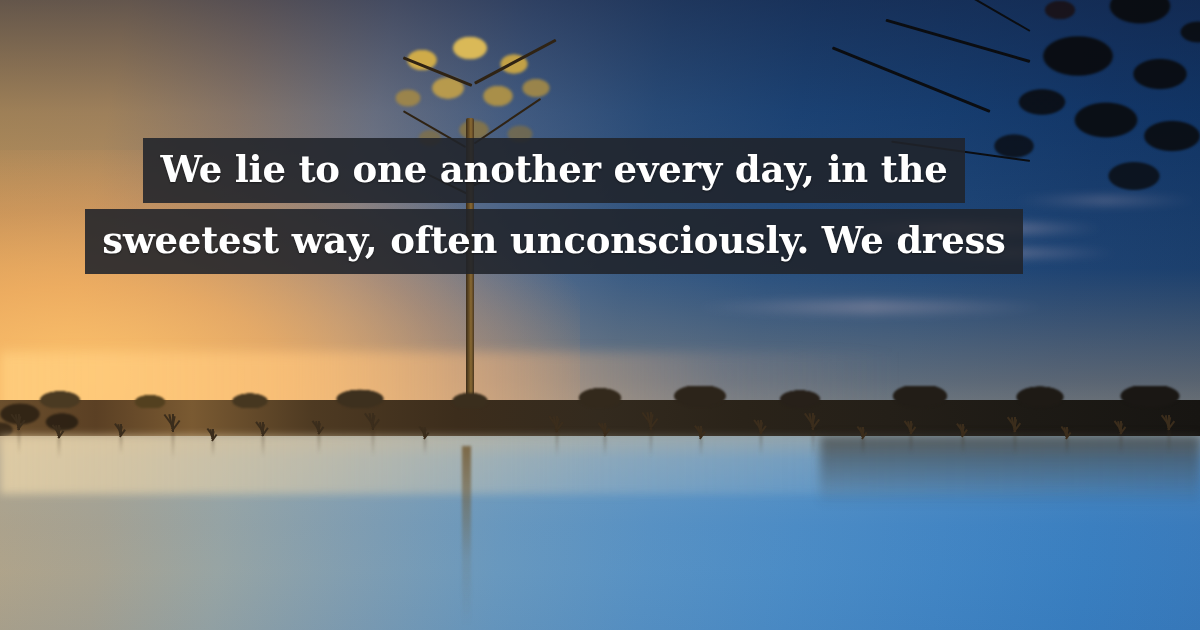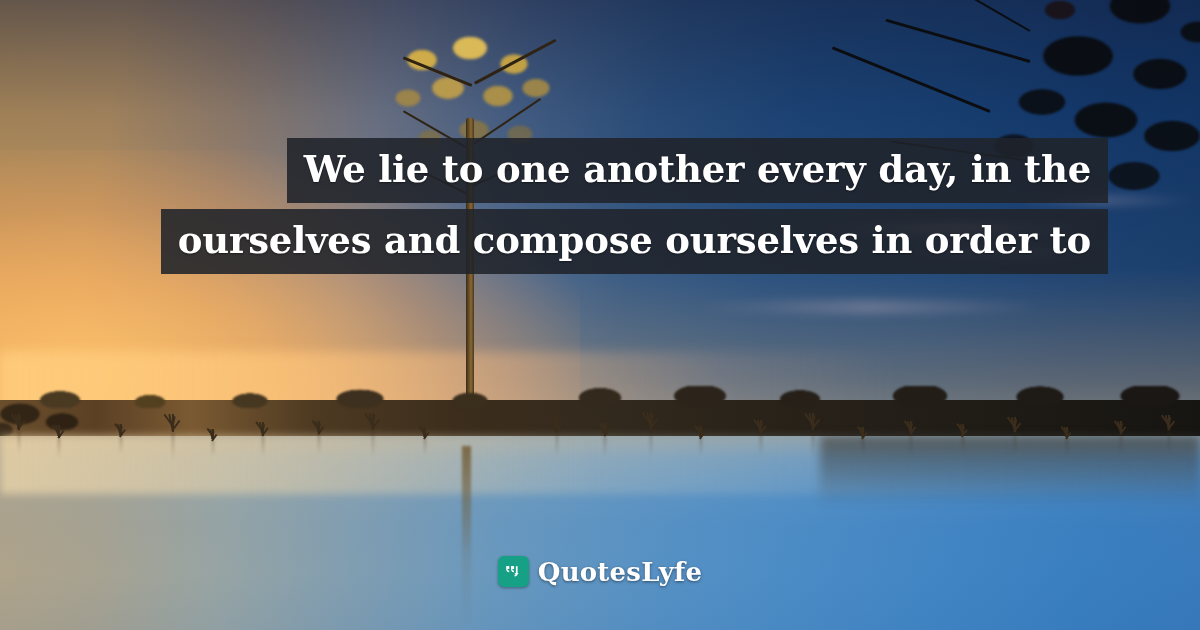--- a/index.html
+++ b/index.html
@@ -194,21 +194,21 @@
     background:
       radial-gradient(ellipse 34px 18px at 30px 22px, rgba(46,34,20,.92) 56%, transparent 60%),
       radial-gradient(ellipse 28px 15px at 72px 30px, rgba(40,30,18,.88) 56%, transparent 60%),
       radial-gradient(ellipse 22px 13px at 10px 38px, rgba(46,34,20,.80) 56%, transparent 60%);
     filter:blur(1.2px);
   }
 
   
   .quote {
     position:absolute; left:0; top:138px; width:1108px;
-    text-align:right;
+    text-align:center;
   }
   .qline { display:block; line-height:0; margin:0 0 6px 0; }
   .qline span {
     display:inline-block;
     background:rgba(32,35,42,.88);
     color:#fff;
     font-family:"DejaVu Serif", serif;
     font-weight:700;
     font-size:37px;
     line-height:1.0;
@@ -449,30 +449,19 @@
         </div>
         <div class="shrub-refl" style="left: 1168px; top: 430px; height: 22.5px;"></div>
       </div>
   </div>
 
   <div class="quote">
     <div class="qline">
       <span>We lie to one another every day, in the</span>
     </div>
     <div class="qline">
-      <span>ourselves and compose ourselves in order to</span>
+      <span>sweetest way, often unconsciously. We dress</span>
     </div>
   </div>
 
 
-  <div class="logo">
-    <div class="logo-mark">
-      <svg width="20" height="20" viewBox="0 0 20 20" aria-hidden="true">
-        <path d="M3.2 4.0h3.1v3.1H4.6c0 1.0.5 1.6 1.6 1.7v1.5C4.1 10.2 3.2 9.0 3.2 6.8V4.0z" fill="#ffffff"></path>
-        <path d="M8.0 4.0h3.1v3.1H9.4c0 1.0.5 1.6 1.6 1.7v1.5C8.9 10.2 8.0 9.0 8.0 6.8V4.0z" fill="#ffffff"></path>
-        <path d="M12.9 4.3h1.7v7.0c0 1.9-1.1 3.0-2.9 3.2l-.3-1.5c1.0-.2 1.5-.7 1.5-1.7V4.3z" fill="#ffffff"></path>
-        <path d="M11.4 11.0l2.1 2.6 2.1-2.6z" fill="#ffffff"></path>
-      </svg>
-    </div>
-    <div class="logo-text">QuotesLyfe</div>
-  </div>
 
 </div>
 
 </body></html>

